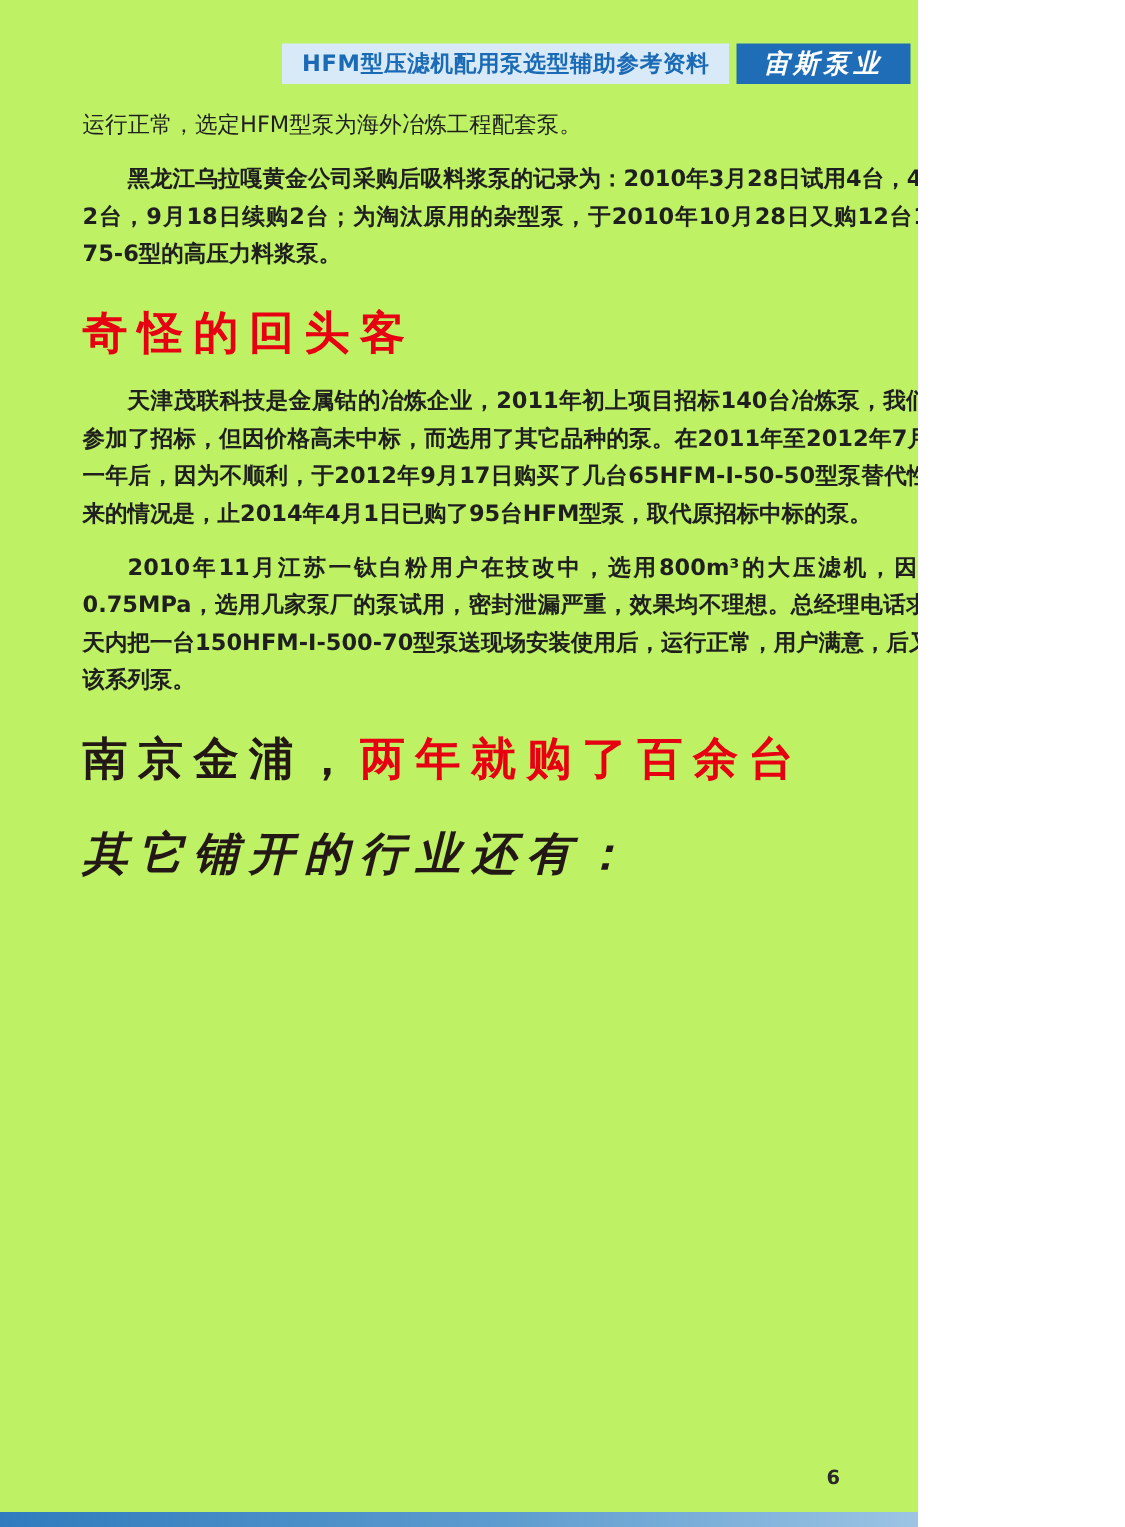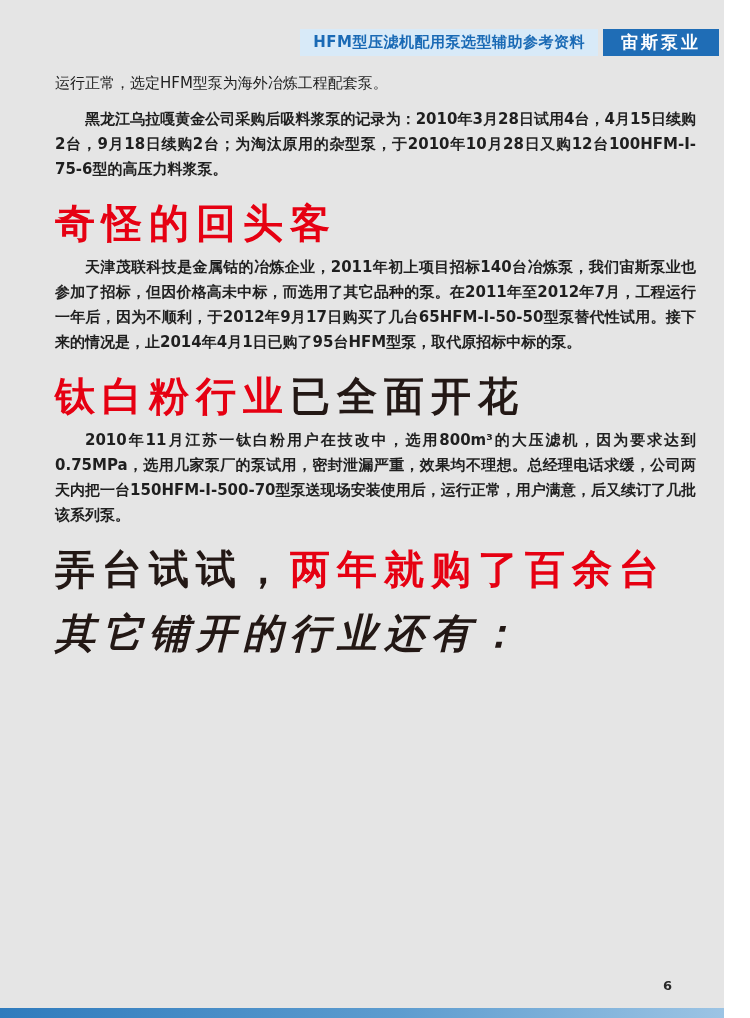--- a/index.html
+++ b/index.html
@@ -1,19 +1,19 @@
 <!DOCTYPE html>
 <html><head>
 <meta charset="utf-8">
 <style>
   html,body{margin:0;padding:0;background:#ffffff;}
   .page{
     position:relative;
-    width:724px;height:1018px;
-    background:#e5e5e5;
+    width:612px;height:1018px;
+    background:#bef264;
     font-family:"DejaVu Sans","Liberation Sans",sans-serif;
     overflow:hidden;
   }
   
   .header-band{
     position:absolute;top:29px;left:0;right:0;height:27px;
     display:flex;justify-content:flex-end;align-items:stretch;
   }
   .header-title-band{
     background:#d8eaf8;
@@ -27,32 +27,33 @@
   .header-brand{
     background:#1f6db6;
     color:#ffffff;
     font-weight:bold;font-size:17px;
     display:flex;align-items:center;justify-content:center;
     min-width:100px;
     margin-left:5px;margin-right:5px;
     letter-spacing:3px;
     white-space:nowrap;
     padding:0 8px;
+    font-style:italic;
   }
   
   .content{
     position:absolute;top:71px;left:55px;width:641px;
     color:#1f1f1f;
     font-size:15px;line-height:25px;
     text-align:justify;
   }
   p.body-par{margin:0 0 11px 0;}
   p.body-par.indent{text-indent:2em;font-weight:bold;}
   h2.sec-heading{
-    font-size:40px;line-height:44px;font-weight:bold;
+    font-size:30px;line-height:44px;font-weight:bold;
     letter-spacing:7px;
     margin:19px 0 10px 0;
     text-align:left;text-indent:0;
   }
   
   .page-number{
     position:absolute;right:52px;bottom:25px;
     font-size:13px;font-weight:bold;color:#2a2a2a;
   }
   .footer-bar{
@@ -72,23 +73,22 @@
     <div class="header-brand">
       <span>宙斯泵业</span>
     </div>
   </div>
 
   <div class="content" id="content">
       <p class="body-par">运行正常，选定HFM型泵为海外冶炼工程配套泵。</p>
       <p class="body-par indent">黑龙江乌拉嘎黄金公司采购后吸料浆泵的记录为：2010年3月28日试用4台，4月15日续购2台，9月18日续购2台；为淘汰原用的杂型泵，于2010年10月28日又购12台100HFM-I-75-6型的高压力料浆泵。</p>
       <h2 class="sec-heading"><span style="color: rgb(230, 0, 18);">奇怪的回头客</span></h2>
       <p class="body-par indent">天津茂联科技是金属钴的冶炼企业，2011年初上项目招标140台冶炼泵，我们宙斯泵业也参加了招标，但因价格高未中标，而选用了其它品种的泵。在2011年至2012年7月，工程运行一年后，因为不顺利，于2012年9月17日购买了几台65HFM-I-50-50型泵替代性试用。接下来的情况是，止2014年4月1日已购了95台HFM型泵，取代原招标中标的泵。</p>
-      <h2 class="sec-heading"><span style="color: rgb(230, 0, 18);">钛白粉行业</span><span style="color: rgb(35, 24, 21);">已全面开花</span></h2>
       <p class="body-par indent">2010年11月江苏一钛白粉用户在技改中，选用800m³的大压滤机，因为要求达到0.75MPa，选用几家泵厂的泵试用，密封泄漏严重，效果均不理想。总经理电话求缓，公司两天内把一台150HFM-I-500-70型泵送现场安装使用后，运行正常，用户满意，后又续订了几批该系列泵。</p>
-      <h2 class="sec-heading"><span style="color: rgb(35, 24, 21);">弄台试试，</span><span style="color: rgb(230, 0, 18); font-family: Liberation Serif, serif;">两年就购了百余台</span></h2>
+      <h2 class="sec-heading"><span style="color: rgb(35, 24, 21);">南京金浦，</span><span style="color: rgb(230, 0, 18); font-family: Liberation Serif, serif;">两年就购了百余台</span></h2>
       <h2 class="sec-heading"><span style="color: rgb(35, 24, 21); font-style: italic;">其它铺开的行业还有：</span></h2>
     </div>
 
   <div class="page-number">6</div>
 
   <div class="footer-bar"></div>
 
 </div>
 
 </body></html>

